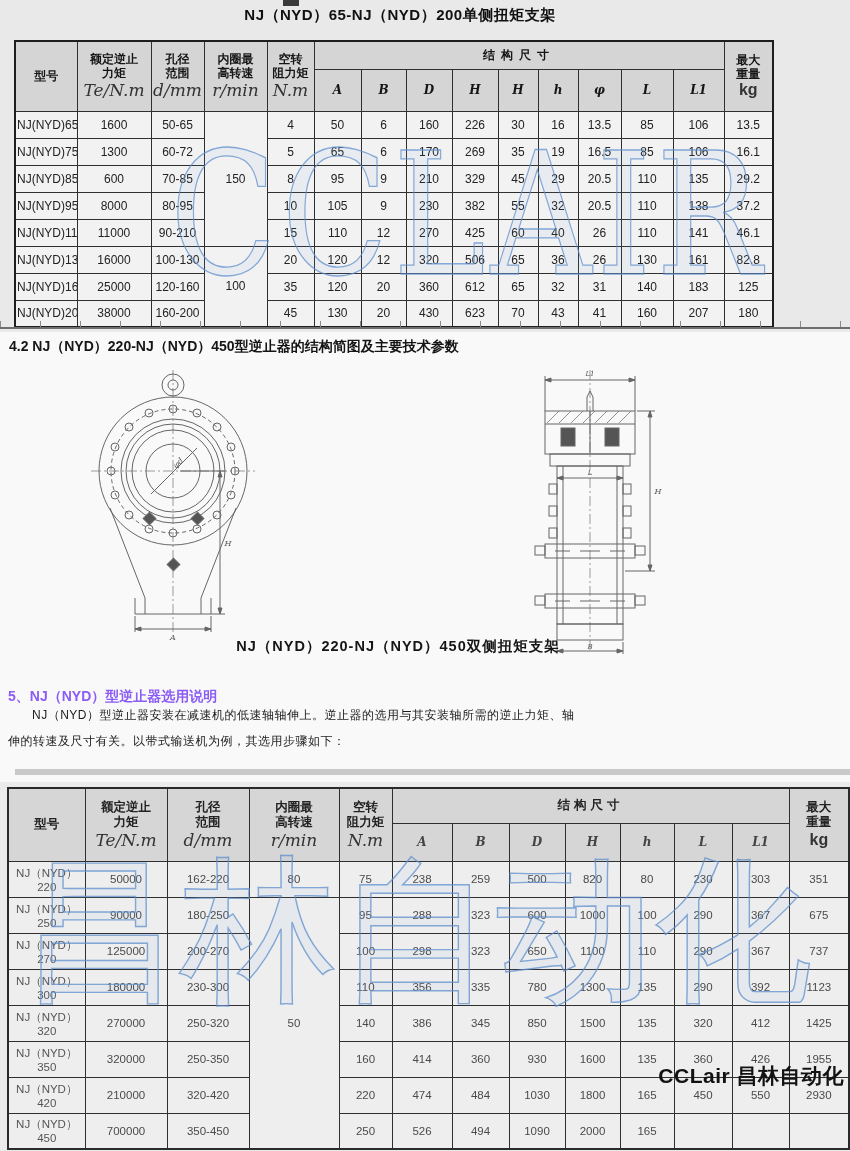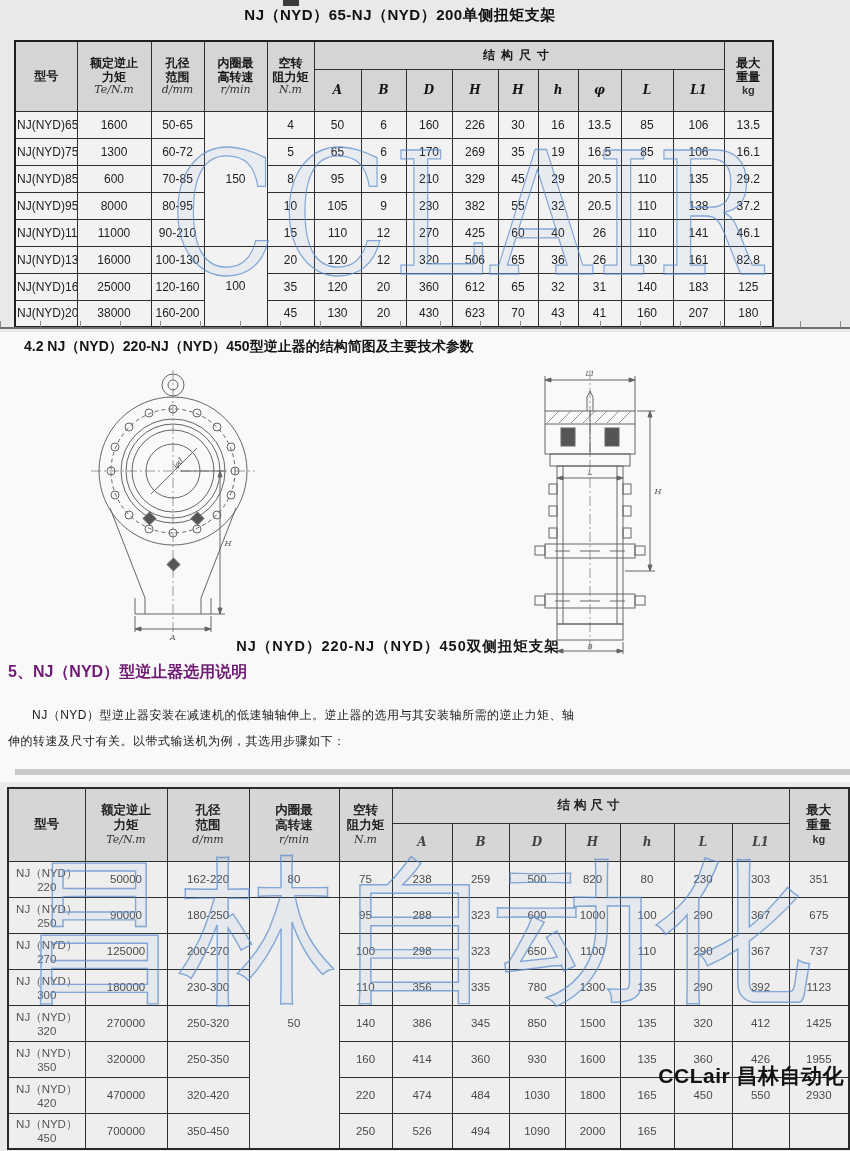--- a/index.html
+++ b/index.html
@@ -21,29 +21,29 @@
   #table1 thead tr.dim-row{height:42px}
   #table1 td{font-size:12px;color:#222;height:27px}
   #table2{left:7px;top:787px;width:840px;background:#eeeeee;border:2px solid #2a2a2a}
   #table2 th{background:#d6d6d6;font-size:12.5px;font-weight:bold;color:#222;line-height:1.2}
   #table2 thead tr:first-child{height:35px}
   #table2 thead tr.dim-row{height:38px}
   #table2 td{font-size:11.5px;color:#4a4a4a;height:36px}
   #table2 td.model{color:#555;letter-spacing:0}
   td.model{font-size:10px}
   .lbl{white-space:pre-line}
-  .unit{font-family:"DejaVu Serif",serif;font-style:italic;font-weight:normal;font-size:11px;color:#333}
-  .unit.plain{font-style:normal;font-family:"Liberation Sans",sans-serif;font-weight:bold;font-size:11px}
+  .unit{font-family:"DejaVu Serif",serif;font-style:italic;font-weight:normal;font-size:17px;color:#333}
+  .unit.plain{font-style:normal;font-family:"Liberation Sans",sans-serif;font-weight:bold;font-size:16px}
   th.dim{font-family:"DejaVu Serif",serif;font-style:italic;font-weight:normal;font-size:13px;color:#222}
   #table2 th.dim{font-size:12px;color:#444}
 
-  .h42{position:absolute;left:24px;top:338px;font-size:14px;font-weight:bold;color:#151515;z-index:3}
+  .h42{position:absolute;left:9px;top:338px;font-size:14px;font-weight:bold;color:#151515;z-index:3}
   .caption{position:absolute;left:0;top:637px;width:796px;text-align:center;
     font-size:14.5px;font-weight:bold;color:#151515;letter-spacing:1px;z-index:3}
-  .sec5{position:absolute;left:8px;top:662px;font-size:16px;font-weight:bold;color:#701a75;z-index:3}
+  .sec5{position:absolute;left:8px;top:688px;font-size:14px;font-weight:bold;color:#8b5cf6;z-index:3}
   .para{position:absolute;left:8px;width:836px;font-size:12px;color:#1c1c1c;letter-spacing:.5px;z-index:3}
   #para1{top:707px;text-indent:2em}
   #para2{top:733px}
 
   .wm{position:absolute;z-index:6;pointer-events:none;font-weight:400;
     color:rgba(120,160,215,.07);-webkit-text-stroke:1.4px rgba(95,143,204,.75);white-space:nowrap}
   #wm1{left:170px;top:116px;font-size:170px;font-family:"DejaVu Serif",serif;
     letter-spacing:6px;transform:scaleX(.82);transform-origin:left top}
   #wm2{left:22px;top:826px;font-size:158px;font-family:"Liberation Sans",sans-serif}
 
@@ -551,21 +551,21 @@
         <td>360</td>
         <td>930</td>
         <td>1600</td>
         <td>135</td>
         <td>360</td>
         <td>426</td>
         <td>1955</td>
       </tr>
       <tr>
         <td class="model">NJ（NYD）420</td>
-        <td>470000</td>
+        <td>210000</td>
         <td>320-420</td>
         <td>220</td>
         <td>474</td>
         <td>484</td>
         <td>1030</td>
         <td>1800</td>
         <td>165</td>
         <td>450</td>
         <td>550</td>
         <td>2930</td>

